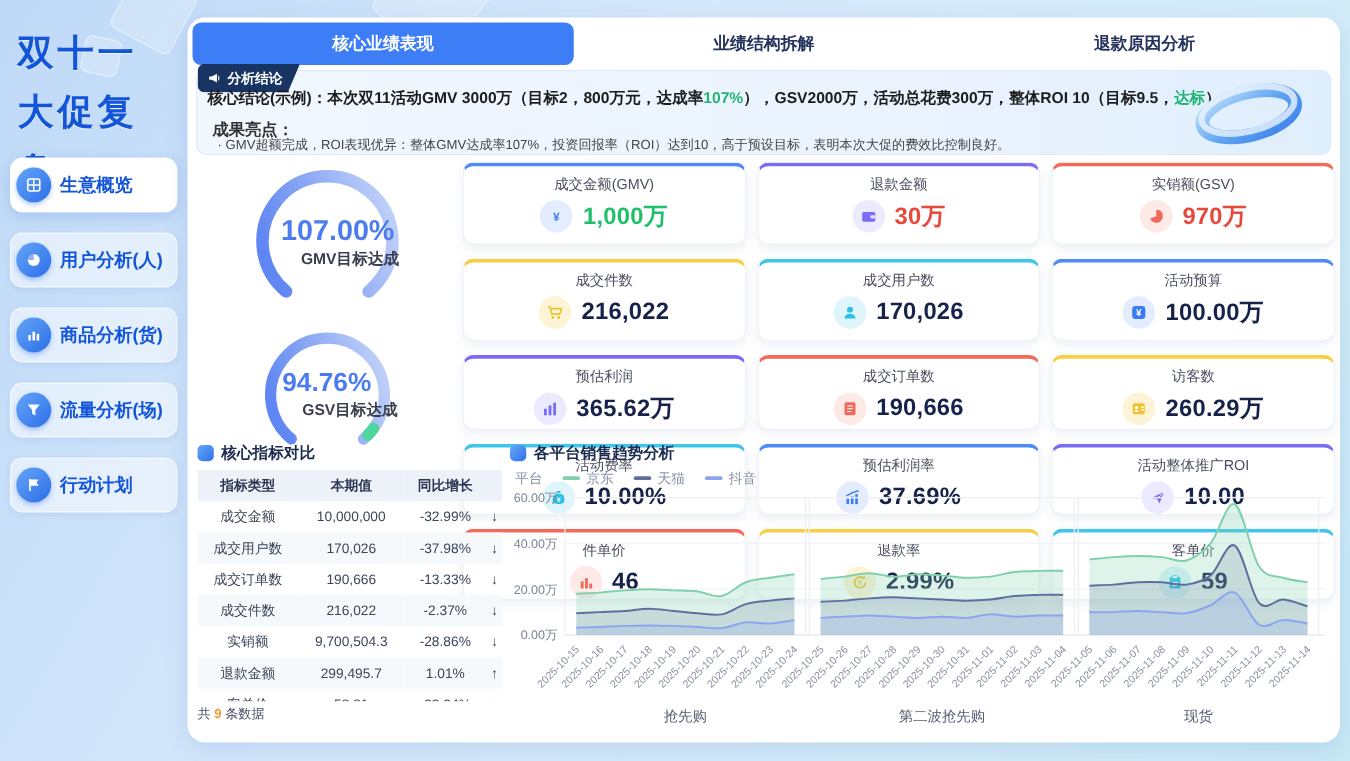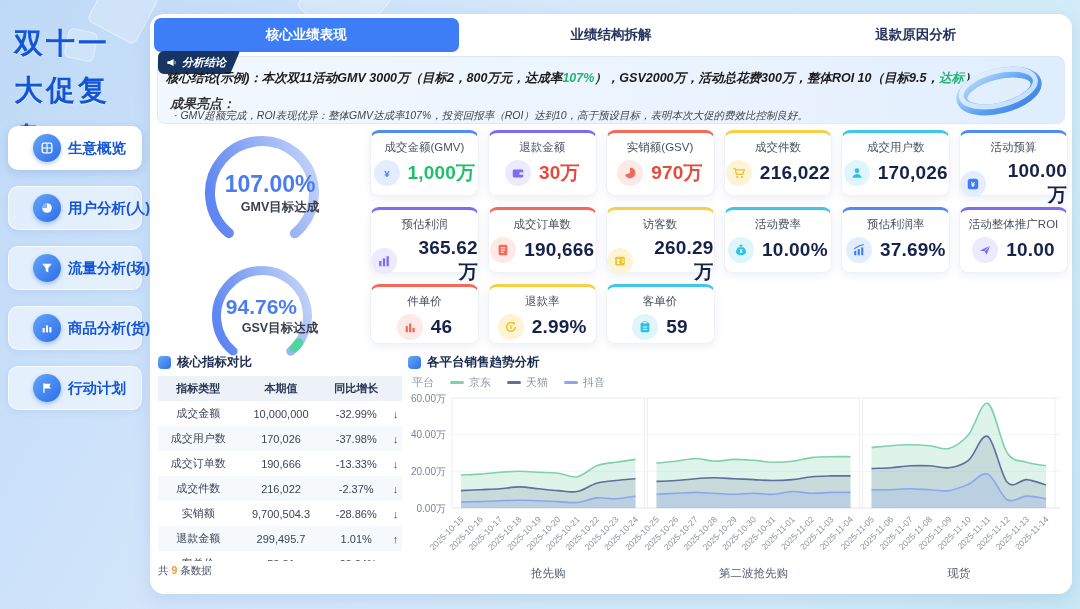--- a/index.html
+++ b/index.html
@@ -13,61 +13,61 @@
   .deco-cube { position:absolute; border-radius:6px; background:rgba(255,255,255,.22); border:1px solid rgba(255,255,255,.45); transform:rotate(28deg); }
   .cube1 { width:54px; height:54px; left:96px; top:-18px; }
   .cube2 { width:30px; height:30px; left:66px; top:30px; transform:rotate(12deg); }
   .cube3 { width:70px; height:70px; left:310px; top:-34px; transform:rotate(40deg); }
 
   
   .sidebar { position:absolute; left:0; top:0; width:148px; height:547px; padding:20px 8px 0 14px; }
   .side-title { font-size:29px; font-weight:800; color:#1355d8; letter-spacing:3px; line-height:1.62; text-shadow:0 1px 0 rgba(255,255,255,.6); }
   .menu { position:absolute; left:8px; top:126px; width:134px; }
   .menu-item { display:flex; align-items:center; gap:7px; width:134px; height:44px; margin-bottom:16px;
-    background:rgba(255,255,255,.5); border:1px solid rgba(255,255,255,.7); border-radius:10px; padding-left:24px;
+    background:rgba(255,255,255,.5); border:1px solid rgba(255,255,255,.7); border-radius:10px; padding-left:4px;
     color:#1355d8; font-size:15px; font-weight:700; cursor:pointer; box-shadow:0 2px 6px rgba(60,110,200,.10); }
   .menu-item.active { background:#ffffff; box-shadow:0 3px 10px rgba(60,110,200,.22); }
   .menu-ico { width:28px; height:28px; min-width:28px; border-radius:50%; background:linear-gradient(135deg,#64a5f7,#2d6ee9);
     display:flex; align-items:center; justify-content:center; box-shadow:0 2px 4px rgba(45,110,233,.35); }
   .menu-ico svg { width:14px; height:14px; }
   .menu-label { white-space:nowrap; font-size:14.5px; }
 
   
   .main { position:absolute; left:150px; top:14px; width:922px; height:580px; background:#ffffff; border-radius:14px;
     box-shadow:0 6px 18px rgba(90,130,200,.18); }
 
   
   .tabs { position:absolute; left:4px; top:4px; width:914px; height:34px; display:flex; }
   .tab { flex:1; display:flex; align-items:center; justify-content:center; font-size:13.5px; font-weight:700; color:#25335e; cursor:pointer; border-radius:7px; }
   .tab.active { background:#3d7ef7; color:#ffffff; }
 
   
   .analysis { position:absolute; left:7px; top:42px; width:908px; height:68px; border-radius:8px;
-    background:linear-gradient(90deg,#f2f8ff 0%,#e9f2fe 70%,#dfeefc 100%); border:1px solid #dbe9fb; padding:0 10px 16px 0; overflow:visible;font-style:italic; }
+    background:linear-gradient(90deg,#f2f8ff 0%,#e9f2fe 70%,#dfeefc 100%); border:1px solid #dbe9fb; padding:0 10px 16px 0; overflow:visible; }
   .badge { position:absolute; left:0; top:-6px; background:#173463; color:#fff; font-size:11px; font-weight:700;
     padding:4px 14px 4px 8px; border-radius:6px 2px 10px 6px; display:flex; align-items:center; gap:5px;
     clip-path:polygon(0 0,100% 0,88% 100%,0 100%); }
   .badge svg { width:11px; height:11px; }
   .an-line1 { position:absolute; left:8px; top:13px; font-size:12.5px; font-weight:700; color:#1c1c1c; width:860px; }
   .an-green { color:#22b573; }
   .an-hl-title { position:absolute; left:12px; top:38px; font-size:13px; font-weight:700; color:#333; }
   .an-hl-item { position:absolute; left:16px; top:52px; font-size:10.5px; color:#444; width:800px; }
   .ring-wrap { position:absolute; right:10px; top:-4px; width:110px; height:72px; pointer-events:none; }
 
   
   .gauges { position:absolute; left:8px; top:116px; width:208px; height:228px; }
   .gauge { position:relative; width:100%; display:flex; align-items:center; justify-content:center; }
   .gauge .gtxt { position:absolute; text-align:left;margin-left:20px; }
   .gval { font-size:23px; font-weight:800; color:#4b7cf0; }
   .gval.small { font-size:21px; }
   .glab { font-size:12.5px; color:#3a3f4e; font-weight:600; margin-top:1px;padding-left:16px; }
 
   
   .kpi-grid { position:absolute; left:220px; top:116px; width:698px; height:230px;
-    display:grid; grid-template-columns:repeat(6,1fr); grid-template-rows:66px 66px 60px; gap:11px 9px; }
+    display:grid; grid-template-columns:repeat(3,1fr); grid-template-rows:66px 66px 60px; gap:11px 9px; }
   .card { background:#fff; border-radius:9px; border:1px solid #eef1f6; border-top:3px solid #4f8bf7;
     box-shadow:0 3px 8px rgba(120,140,180,.13); padding-top:7px; position:relative; }
   .card .clabel { text-align:center; font-size:11.5px; color:#4a4f5e; }
   .card .cvalrow { display:flex; align-items:center; justify-content:center; gap:8px; margin-top:5px; }
   .card .cval { font-size:19px; font-weight:800; color:#17224a; letter-spacing:.2px;text-align:right; }
   .card .cval.green { color:#20bf6b; } .card .cval.red { color:#e64a3c; }
   .cico { width:26px; height:26px; min-width:26px; border-radius:50%; display:flex; align-items:center; justify-content:center; }
   .cico svg { width:14px; height:14px; }
   .acc-blue { border-top-color:#4f8bf7; } .acc-purple { border-top-color:#7b6cf6; }
   .acc-red { border-top-color:#f4695a; } .acc-yellow { border-top-color:#f6cf45; } .acc-cyan { border-top-color:#3fc6e9; }
@@ -120,34 +120,34 @@
           <svg viewBox="0 0 16 16">
             <circle cx="8" cy="8" r="5.5" fill="#fff"></circle>
             <path d="M8 8V2.5A5.5 5.5 0 0 0 2.5 8z" fill="#2d6ee9" opacity=".55"></path>
           </svg>
         </span>
         <span class="menu-label">用户分析(人)</span>
       </div>
       <div class="menu-item">
         <span class="menu-ico">
           <svg viewBox="0 0 16 16">
-            <path d="M2.5 3h11l-4 5v5l-3-1.6V8z" fill="#fff"></path>
-          </svg>
-        </span>
-        <span class="menu-label">流量分析(场)</span>
-      </div>
-      <div class="menu-item">
-        <span class="menu-ico">
-          <svg viewBox="0 0 16 16">
             <rect x="3" y="8" width="2.4" height="5" fill="#fff"></rect>
             <rect x="6.8" y="5" width="2.4" height="8" fill="#fff"></rect>
             <rect x="10.6" y="7" width="2.4" height="6" fill="#fff"></rect>
           </svg>
         </span>
         <span class="menu-label">商品分析(货)</span>
+      </div>
+      <div class="menu-item">
+        <span class="menu-ico">
+          <svg viewBox="0 0 16 16">
+            <path d="M2.5 3h11l-4 5v5l-3-1.6V8z" fill="#fff"></path>
+          </svg>
+        </span>
+        <span class="menu-label">流量分析(场)</span>
       </div>
       <div class="menu-item">
         <span class="menu-ico">
           <svg viewBox="0 0 16 16">
             <path d="M4.5 2.5v11" stroke="#fff" stroke-width="1.5"></path>
             <path d="M4.5 3h8l-2 2.8 2 2.8h-8z" fill="#fff"></path>
           </svg>
         </span>
         <span class="menu-label">行动计划</span>
       </div>

